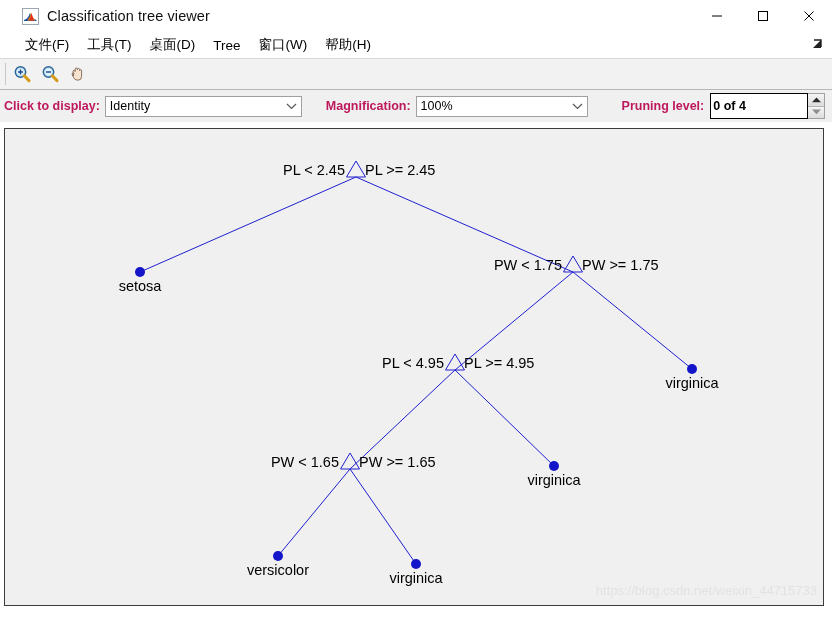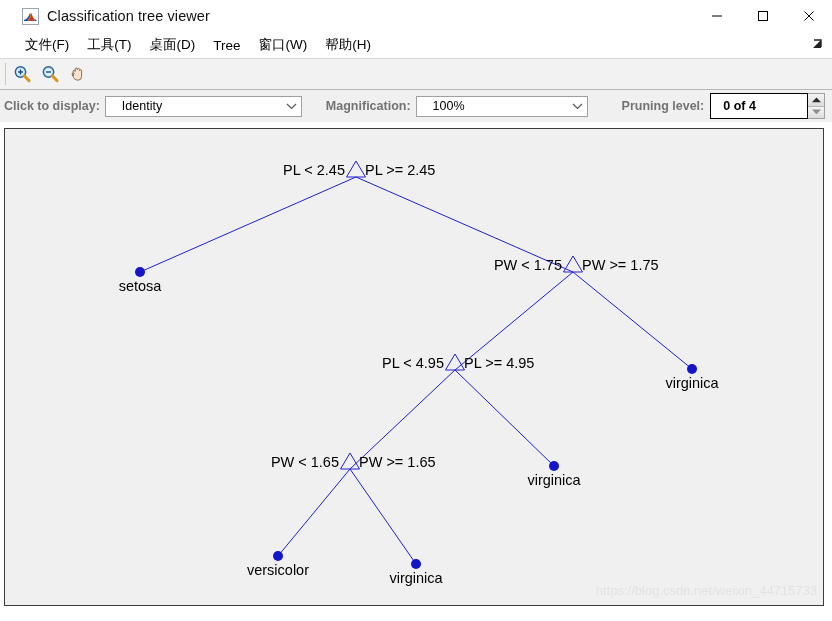--- a/index.html
+++ b/index.html
@@ -112,37 +112,37 @@
     background: #f0f0f0;
     display: flex;
     align-items: center;
     padding-left: 4px;
     position: relative;
     box-sizing: border-box;
   }
   .ctl-label {
     font-size: 12.5px;
     font-weight: bold;
-    color: #737373;
+    color: #be185d;
     white-space: nowrap;
   }
   .combo {
     position: relative;
     background: #ffffff;
     border: 1px solid #a0a0a0;
     height: 21px;
     box-sizing: border-box;
     display: flex;
     align-items: center;
     margin-left: 5px;
   }
   .combo .combo-val {
     font-size: 12.5px;
     color: #000;
-    padding-left: 16px;
+    padding-left: 4px;
     flex: 1 1 auto;
     white-space: nowrap;
     overflow: hidden;
   }
   .combo .combo-arrow {
     width: 19px;
     height: 19px;
     display: flex;
     align-items: center;
     justify-content: center;
@@ -155,21 +155,21 @@
     margin-left: 6px;
     width: 98px;
     height: 26px;
     border: 1.5px solid #000;
     background: #ffffff;
     box-sizing: border-box;
     display: flex;
     align-items: center;
     font-size: 12.5px;
     font-weight: bold;
-    padding-left: 12px;
+    padding-left: 2px;
   }
   .spinner {
     width: 17px;
     height: 26px;
     display: flex;
     flex-direction: column;
     background: #e8e8e8;
     border: 1px solid #a0a0a0;
     border-left: none;
     box-sizing: border-box;

